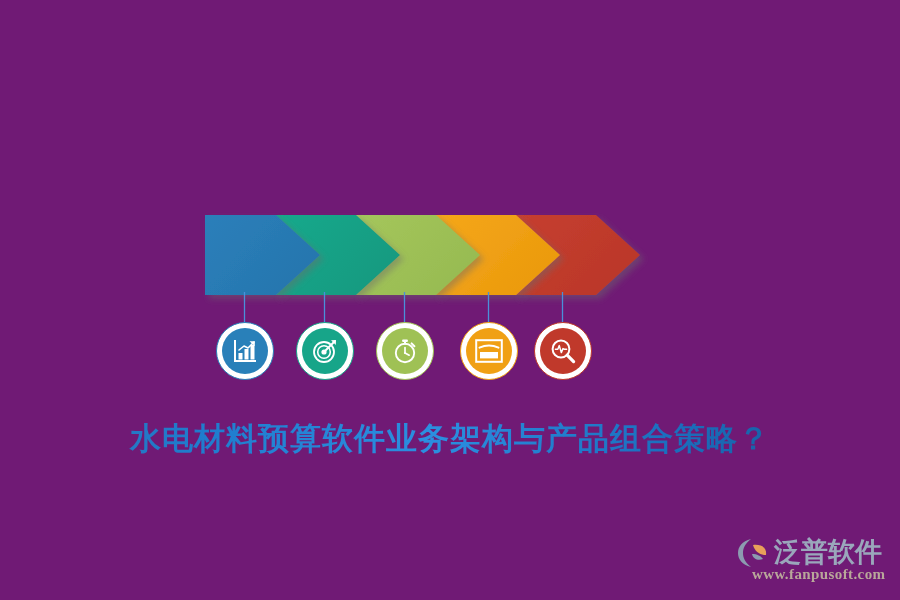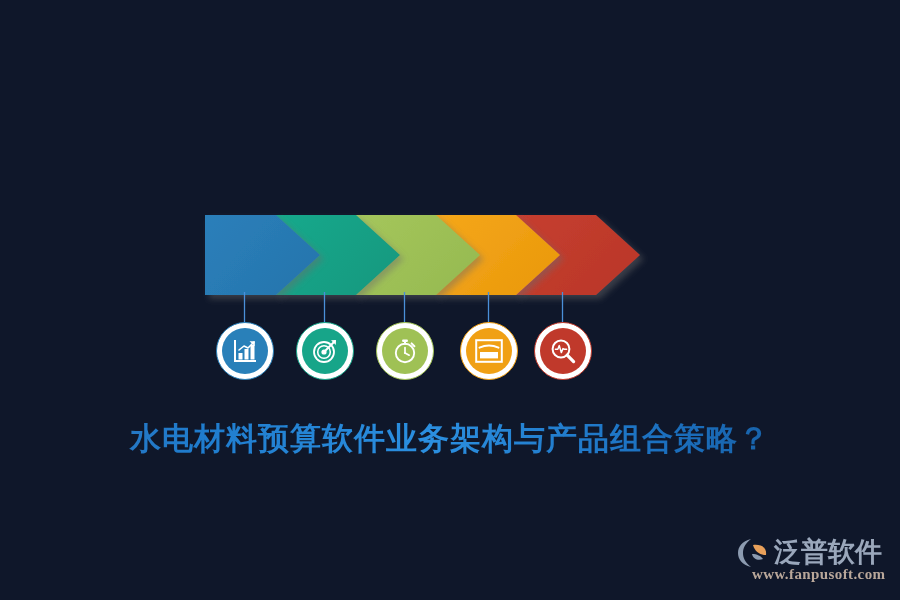--- a/index.html
+++ b/index.html
@@ -14,21 +14,21 @@
     overflow: hidden;
     position: relative;
   }
 
   #canvas {
     position: absolute;
     left: 0;
     top: 0;
     width: 900px;
     height: 600px;
-    background: #0f172a;
+    background: #701a75;
   }
 
   
   #chevron-band {
     position: absolute;
     left: 0;
     top: 205px;
     width: 900px;
     height: 110px;
   }

